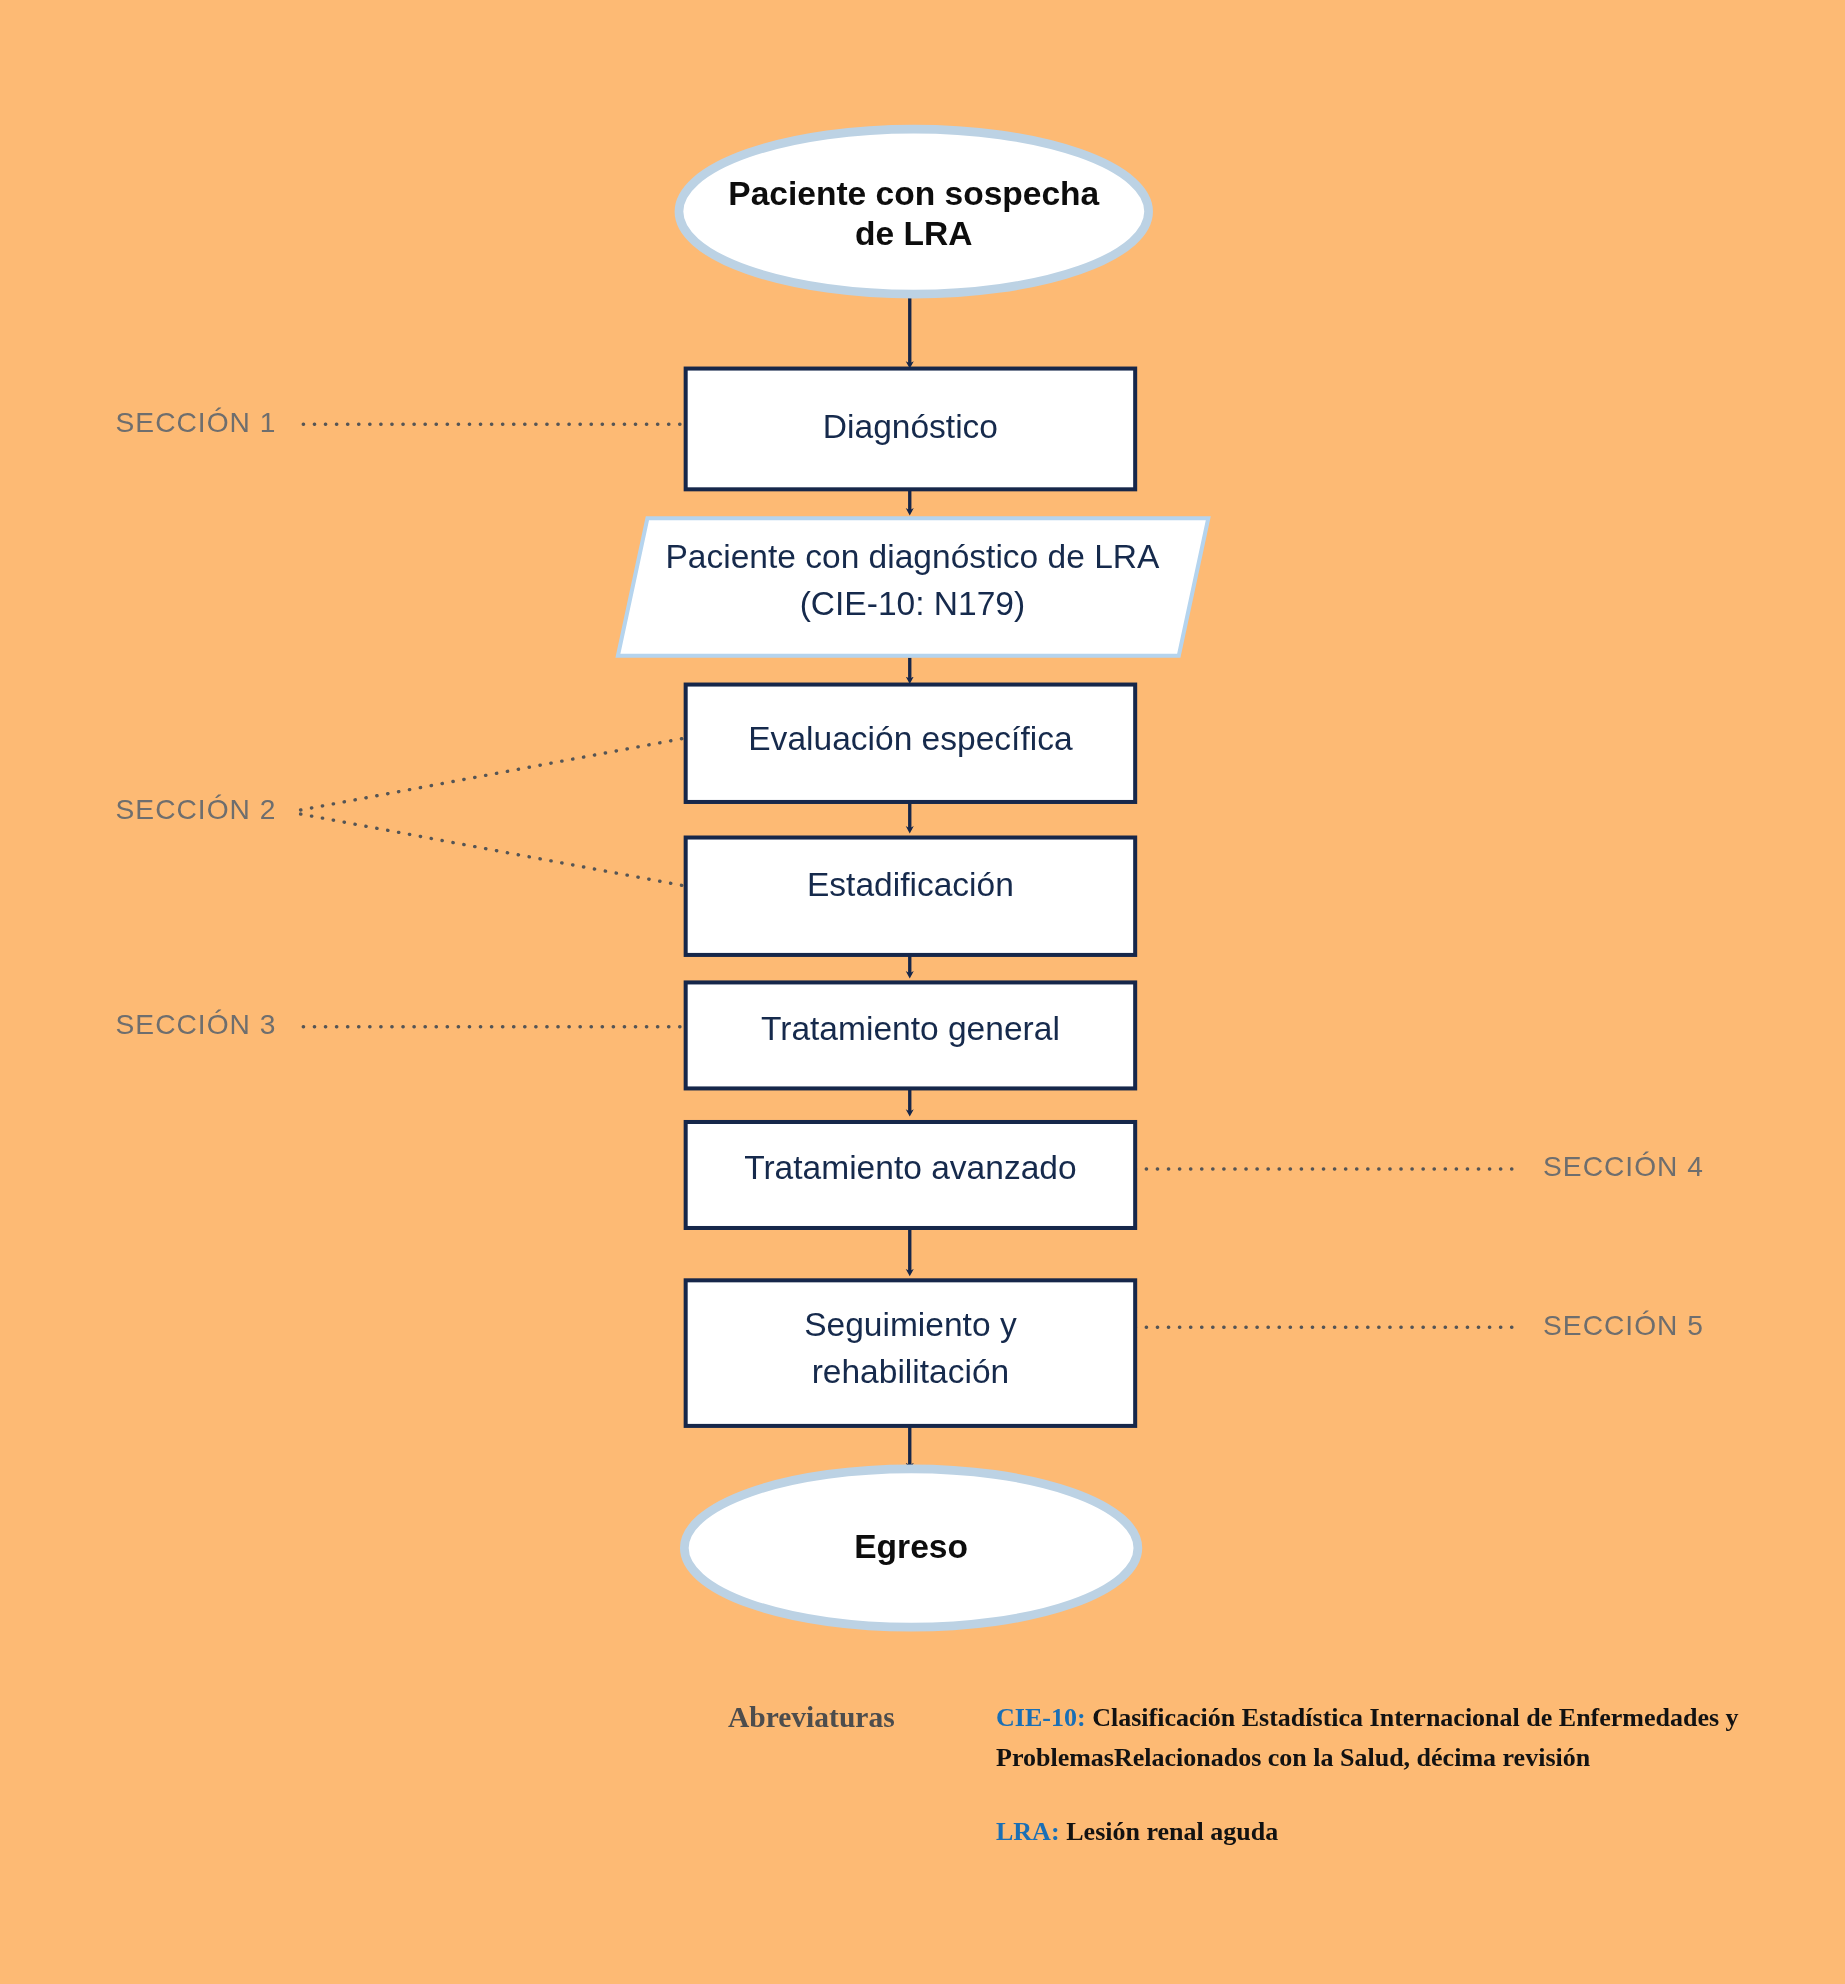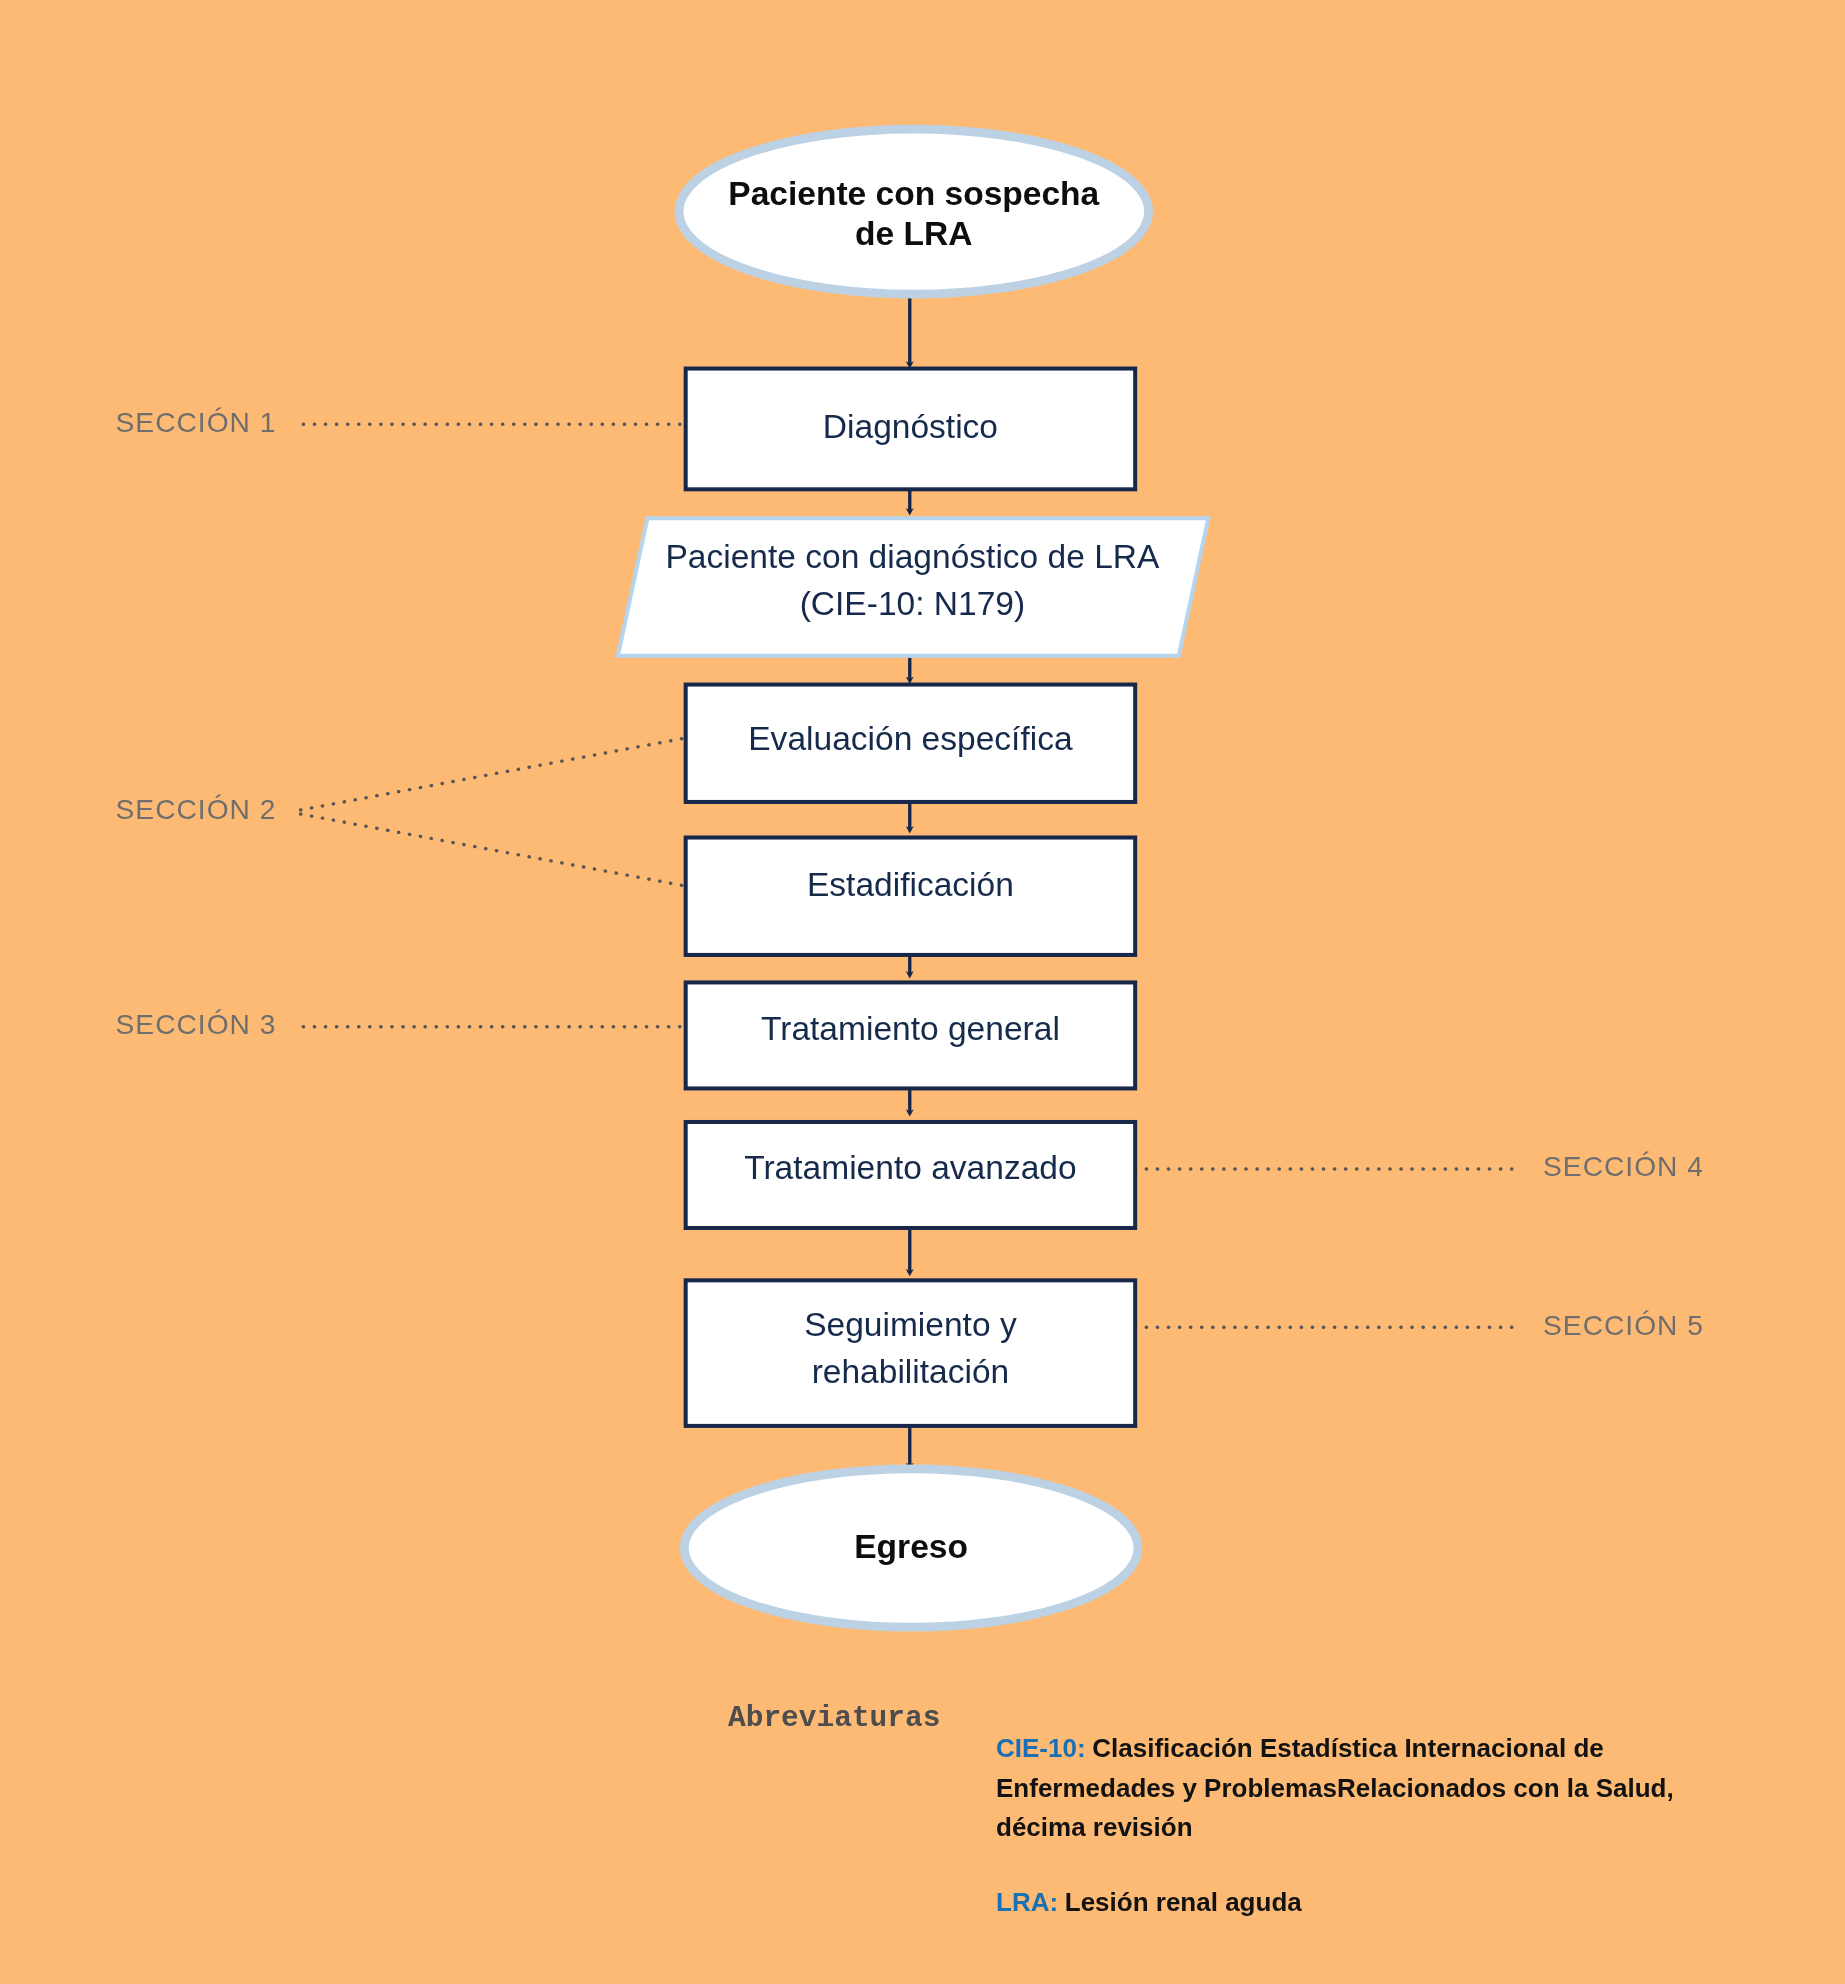--- a/index.html
+++ b/index.html
@@ -83,41 +83,40 @@
   .abbrev-wrap {
     position: absolute;
     left: 728px;
     top: 1698px;
     width: 1047px;
     display: flex;
     align-items: flex-start;
     gap: 0;
   }
   .abbrev-title {
-    font-family: Liberation Mono, monospace;
+    font-family: Liberation Serif, serif;
     font-size: 29.5px;
     font-weight: bold;
     color: #4d4d4d;
     white-space: nowrap;
     padding-top: 2.7px;
     width: 268px;
     flex: 0 0 268px;
   }
   .abbrev-list {
     flex: 1 1 auto;
   }
   .abbrev-item {
-    font-family: Liberation Sans, sans-serif;
+    font-family: Liberation Serif, serif;
     font-size: 26px;
     font-weight: bold;
     color: #121212;
     line-height: 1.52;
     margin-bottom: 35px;
     max-width: 765px;
-    margin-top: 31px;
   }
   .abbrev-item:last-child { margin-bottom: 0; }
   .abbrev-key {
     color: #1a6fb5;
     font-weight: bold;
     margin-right: 6.7px;
   }
 </style>
 </head>
 <body>

